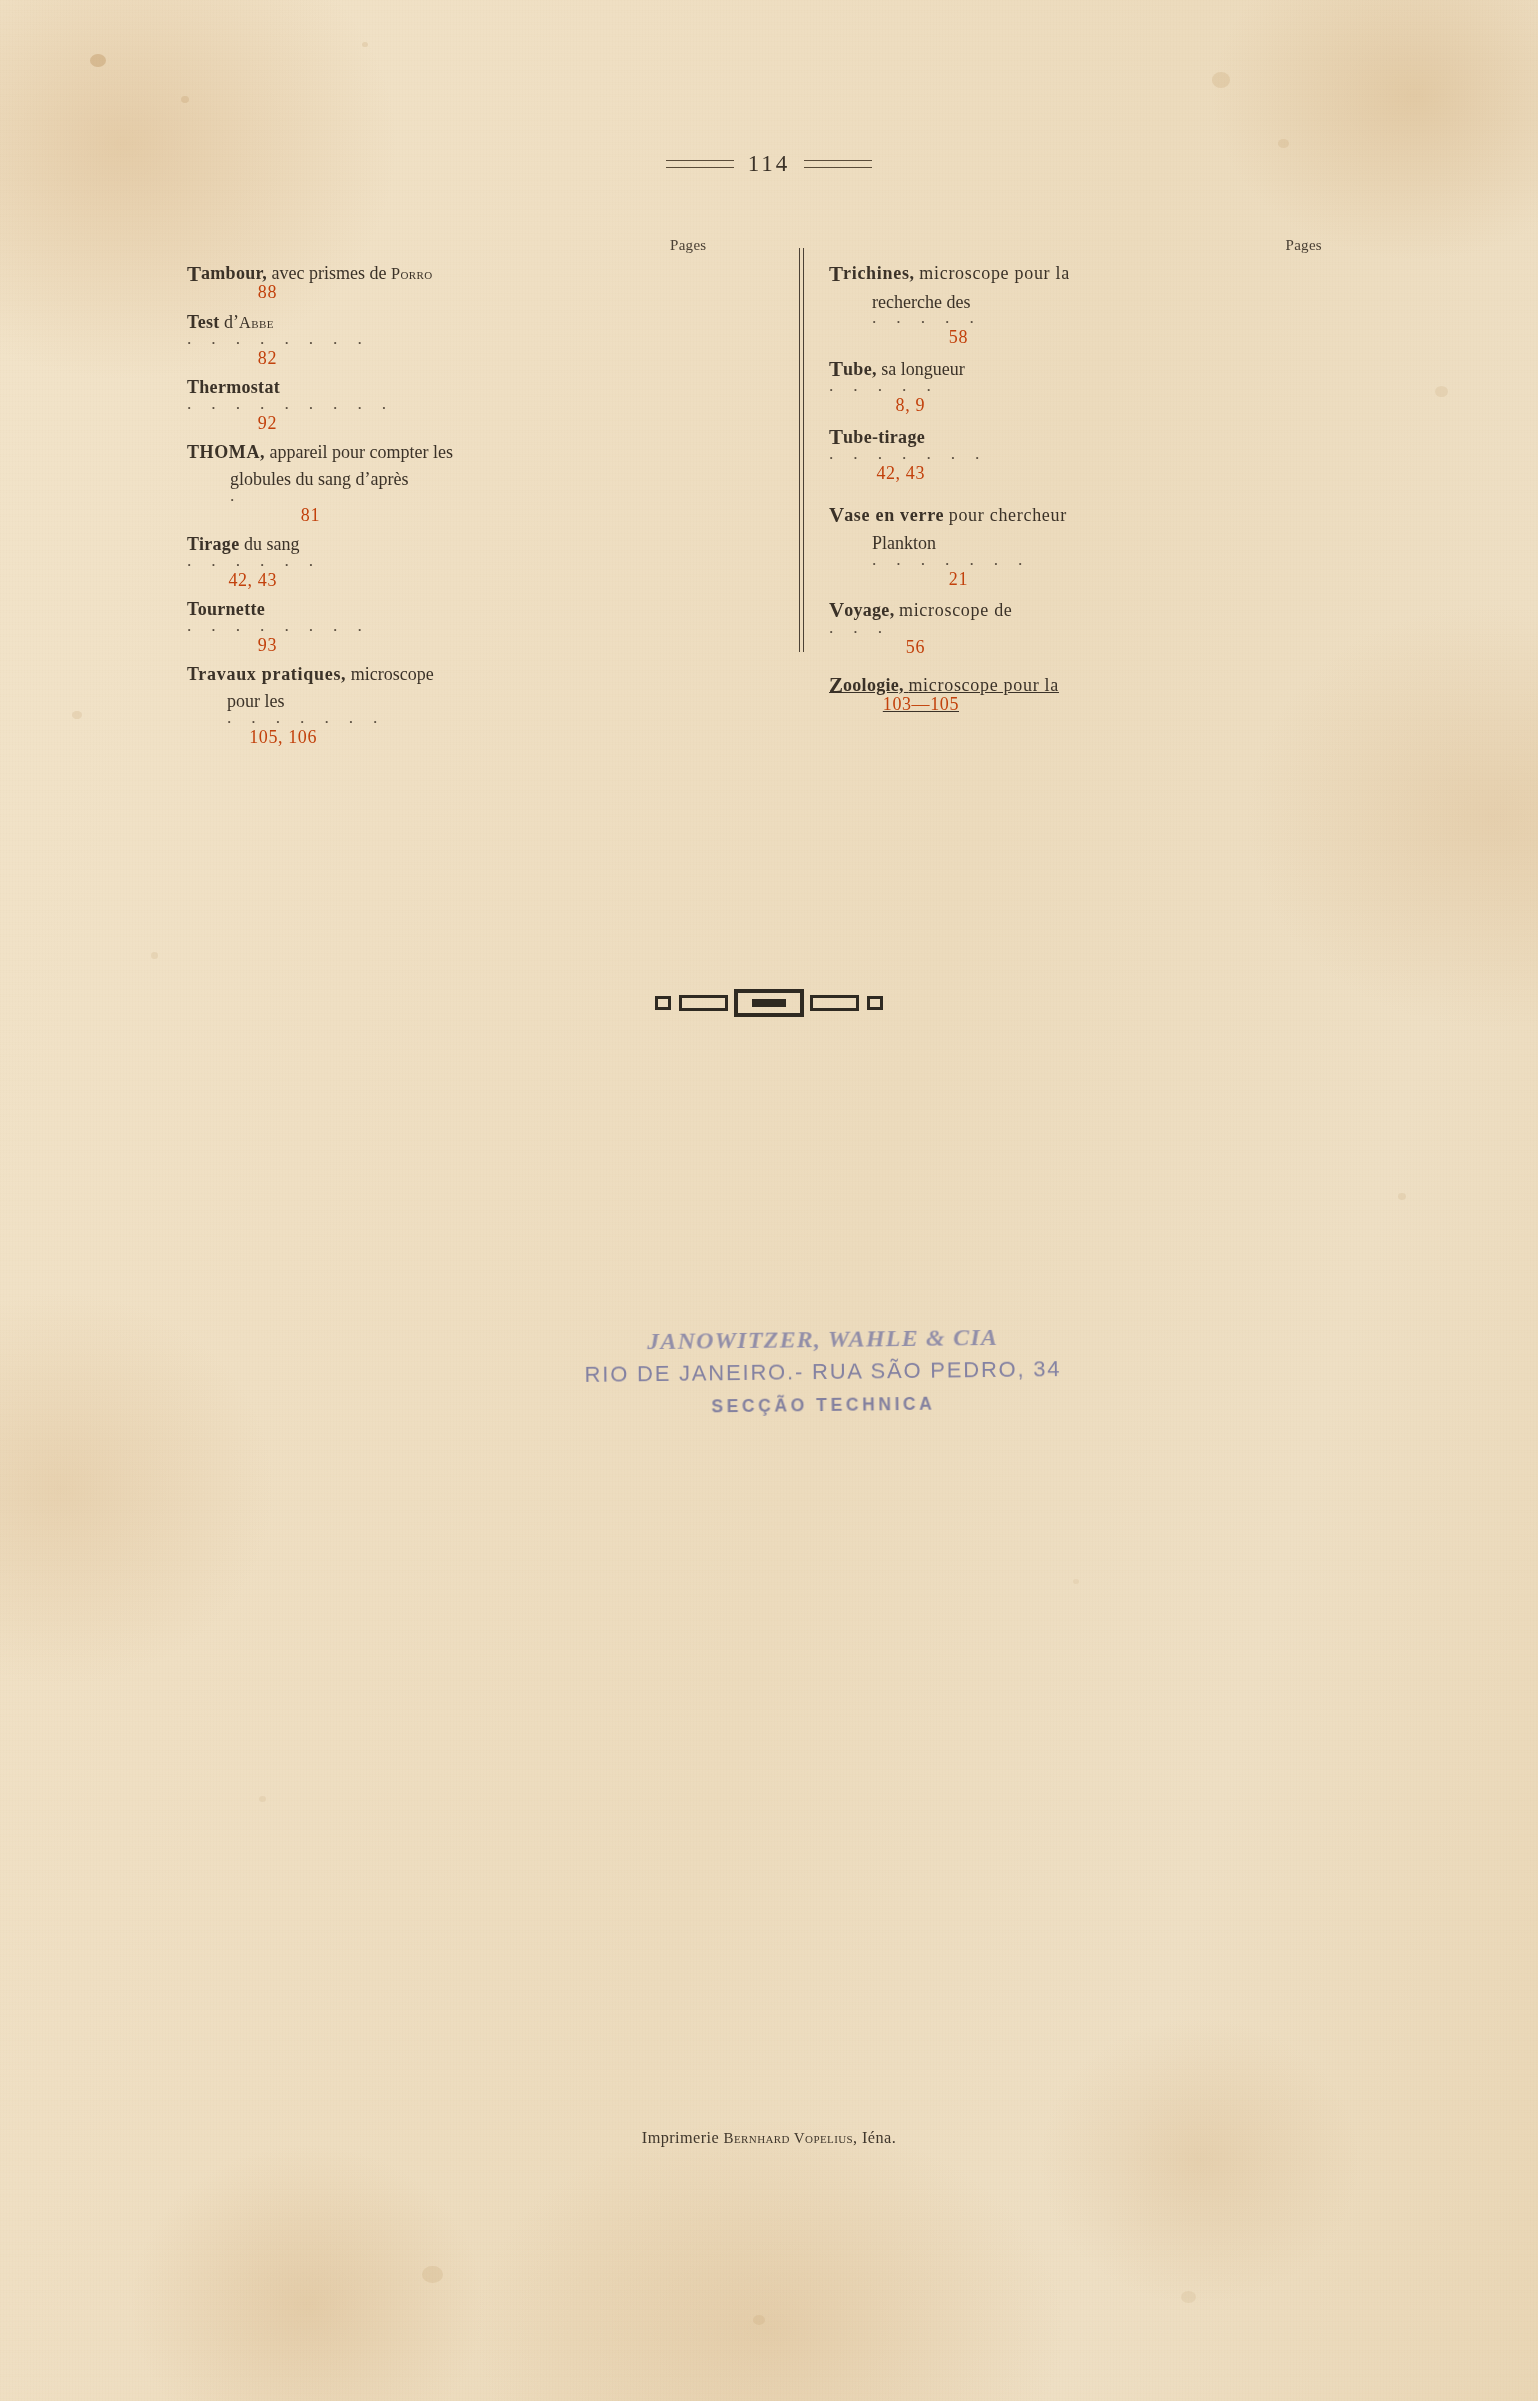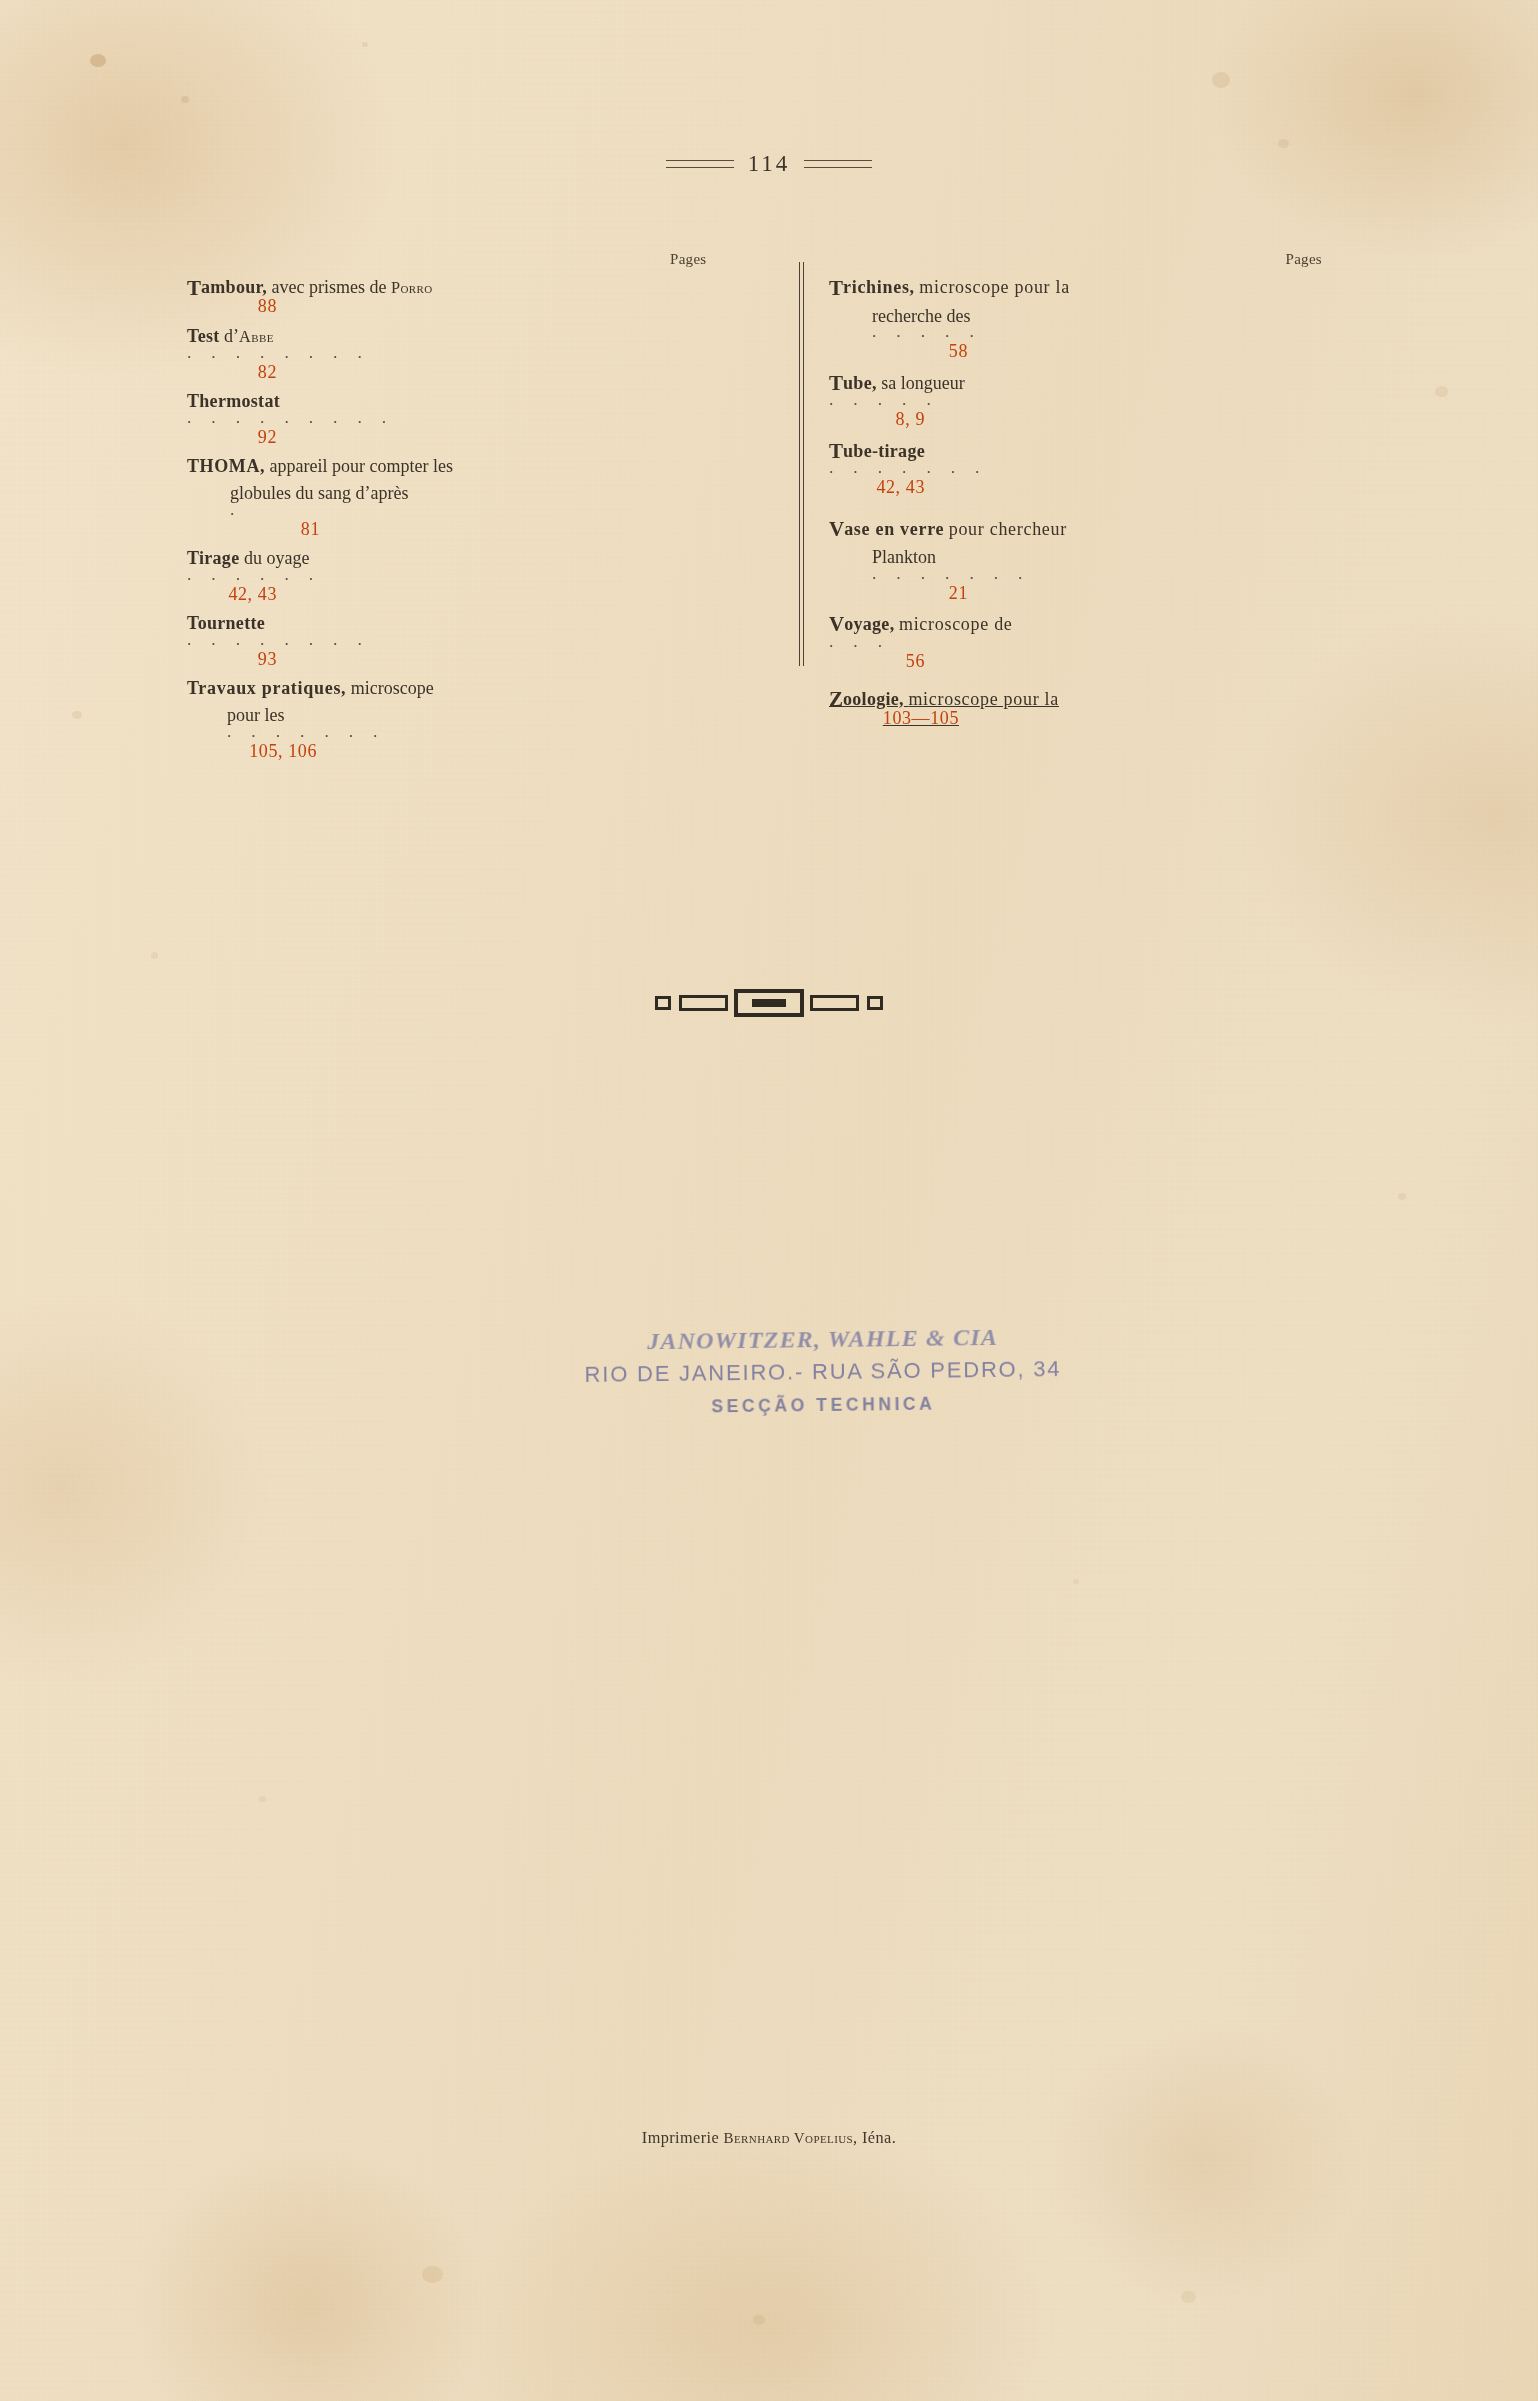--- a/index.html
+++ b/index.html
@@ -73,21 +73,21 @@
     display: inline-block;
     vertical-align: middle;
     font-size: 23px;
     letter-spacing: 3px;
     color: #3c3329;
   }
 
   
   .index {
     position: absolute;
-    top: 251px;
+    top: 237px;
     left: 181px;
     width: 1193px;
     display: flex;
     align-items: flex-start;
   }
   .col {
     position: relative;
     box-sizing: border-box;
   }
   .col-left { width: 614px; padding-right: 20.5px; }
@@ -323,21 +323,21 @@
       </div>
 
       <div class="entry cont indent">
         <span class="txt light">globules du sang d’après</span>
         <span class="dots">.</span>
         <span class="num">81</span>
       </div>
 
       <div class="entry">
         <span class="txt"><span class="bold">Tirage</span>
-          <span class="light">du oyage</span></span>
+          <span class="light">du sang</span></span>
         <span class="dots">. . . . . .</span>
         <span class="num">42, 43</span>
       </div>
 
       <div class="entry">
         <span class="txt"><span class="bold">Tournette</span></span>
         <span class="dots">. . . . . . . .</span>
         <span class="num">93</span>
       </div>
 

